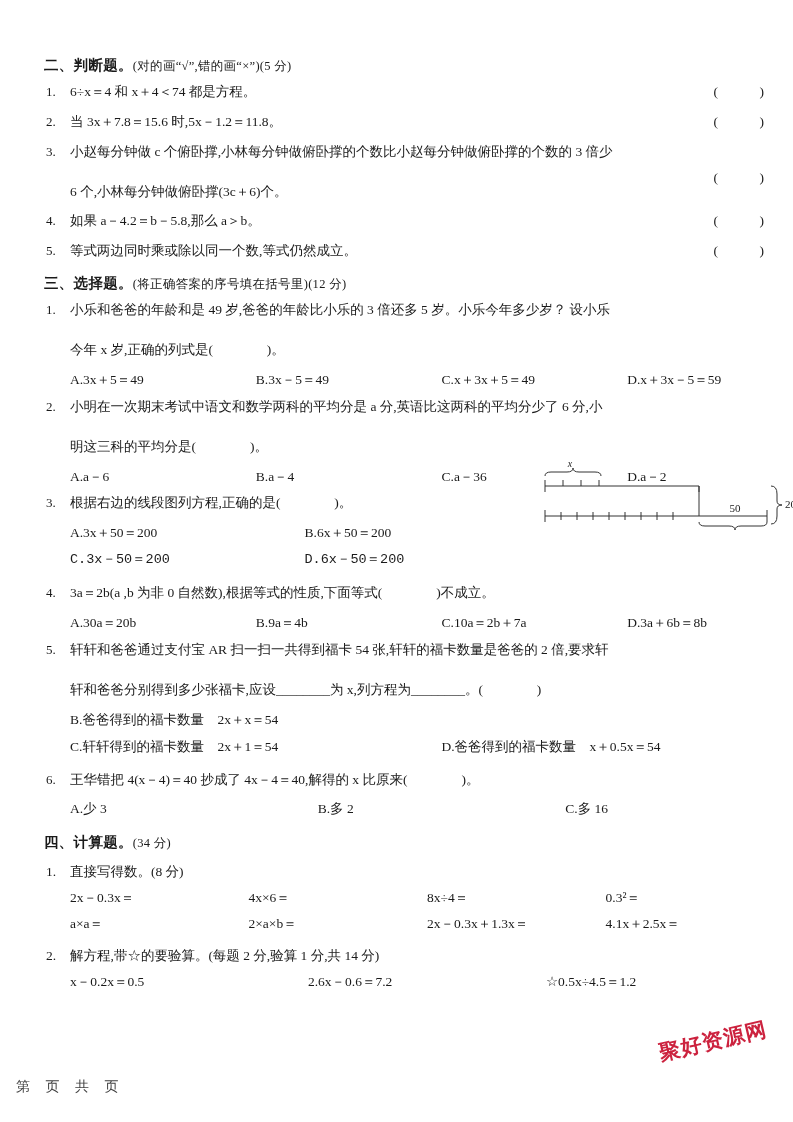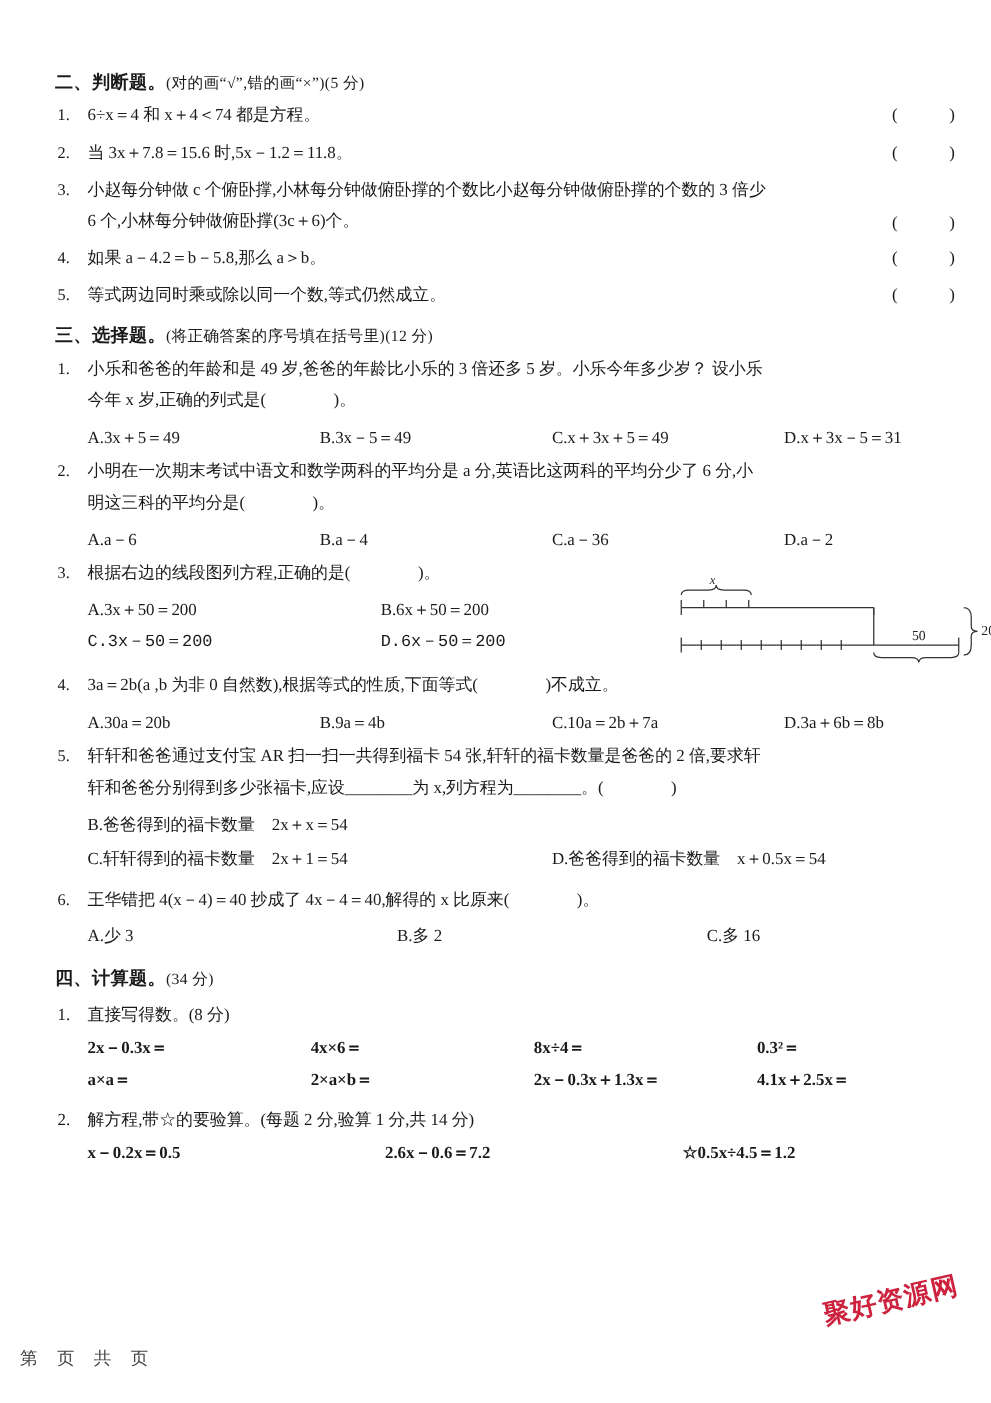--- a/index.html
+++ b/index.html
@@ -46,21 +46,21 @@
     line-height: 1.62;
   }
   .item .num {
     position: absolute;
     left: 2px;
     top: 0;
     font-size: 13px;
   }
   .line2 {
     padding-left: 0;
-    margin-top: 3px;
+    margin-top: 18px;
   }
   .tf-row {
     position: relative;
   }
   .paren {
     position: absolute;
     right: 6px;
     top: 0;
     letter-spacing: 14px;
     font-size: 13.5px;
@@ -77,21 +77,21 @@
   .opt4 > span { width: 25%; }
   .opt3 > span { width: 33.33%; }
   .opt2 > span { width: 50%; }
   .opts-indent { padding-left: 26px; gap: 29px; }
   .calc-row {
     display: flex;
     font-size: 13.5px;
     padding-left: 26px;
     line-height: 1.9;
   }
-  .calc-row > span { width: 25%; font-weight: bold; }
+  .calc-row > span { width: 25%; }
   .calc-row3 > span { width: 33.33%; }
   .sub-item {
     position: relative;
     padding-left: 26px;
     font-size: 13.5px;
     margin-top: 9px;
     margin-bottom: 2px;
     line-height: 1.6;
   }
   .sub-item .num {
@@ -179,21 +179,21 @@
 
     <div class="item">
       <span class="num">1.</span>
       <span>小乐和爸爸的年龄和是 49 岁,爸爸的年龄比小乐的 3 倍还多 5 岁。小乐今年多少岁？ 设小乐</span>
       <div class="line2">今年 x 岁,正确的列式是(　　　　)。</div>
     </div>
     <div class="opts opt4 opts-indent">
       <span>A.3x＋5＝49</span>
       <span>B.3x－5＝49</span>
       <span>C.x＋3x＋5＝49</span>
-      <span>D.x＋3x－5＝31</span>
+      <span>D.x＋3x－5＝59</span>
     </div>
 
     <div class="item">
       <span class="num">2.</span>
       <span>小明在一次期末考试中语文和数学两科的平均分是 a 分,英语比这两科的平均分少了 6 分,小</span>
       <div class="line2">明这三科的平均分是(　　　　)。</div>
     </div>
     <div class="opts opt4 opts-indent">
       <span>A.a－6</span>
       <span>B.a－4</span>

